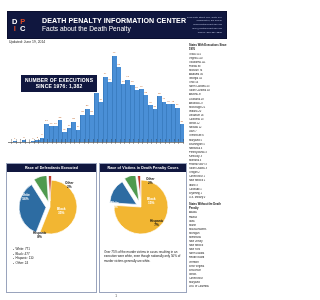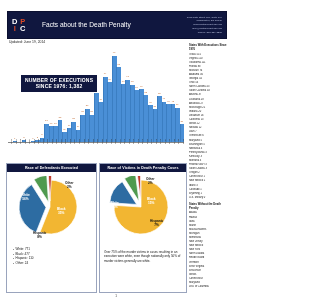--- a/index.html
+++ b/index.html
@@ -120,20 +120,21 @@
       <div class="logo-row">
         <span class="l-d">D</span>
         <span class="l-p">P</span>
       </div>
       <div class="logo-row">
         <span class="l-i">I</span>
         <span class="l-c">C</span>
       </div>
     </div>
     <div class="htext">
+      <div class="htitle">DEATH PENALTY INFORMATION CENTER</div>
       <div class="hsub">Facts about the Death Penalty</div>
     </div>
     <div class="contact">
       <div>1015 18th Street NW, Suite 704</div>
       <div>Washington, DC 20036</div>
       <div>www.deathpenaltyinfo.org</div>
       <div>dpic@deathpenaltyinfo.org</div>
       <div>Phone: 202-289-2275</div>
     </div>
   </div>

